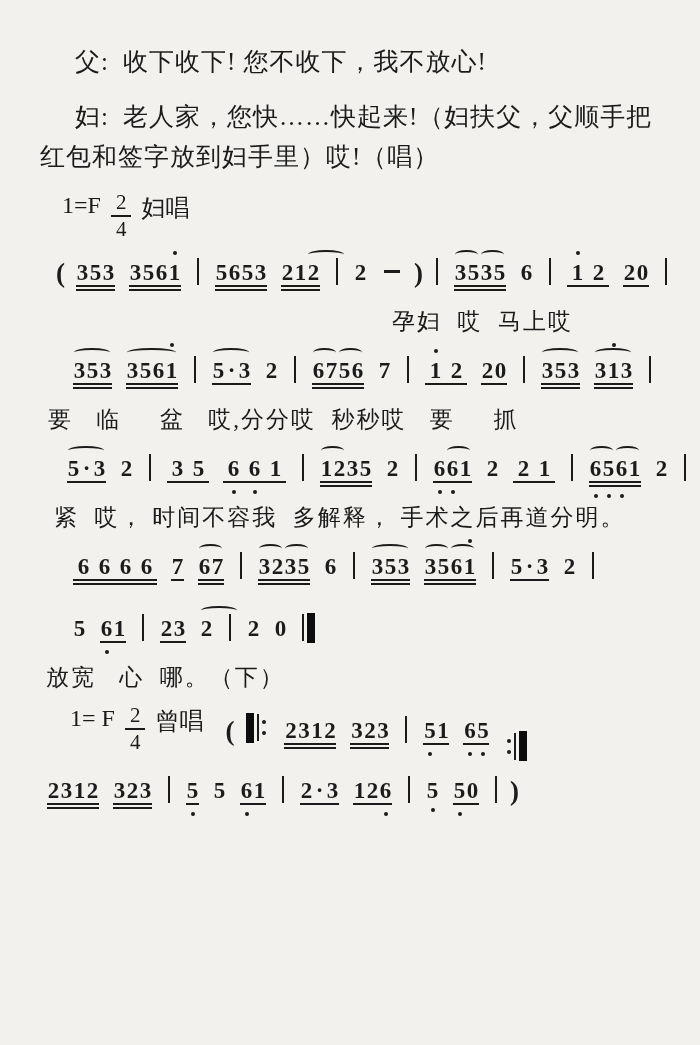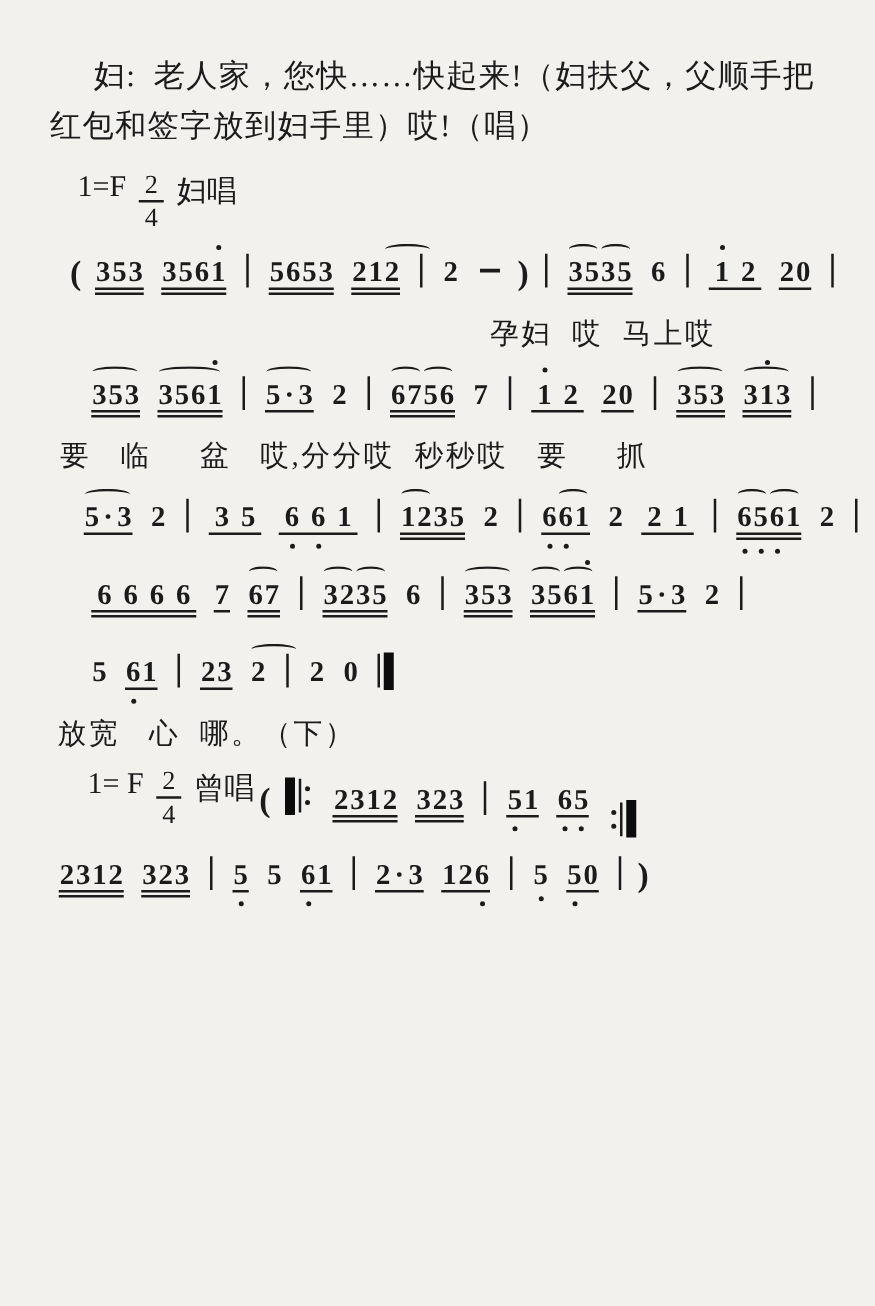--- a/index.html
+++ b/index.html
@@ -11,21 +11,21 @@
     padding:42px 38px 0 40px;
   }
   .page{width:100%;height:100%;}
   
   .dialogue{font-size:25px;letter-spacing:1px;line-height:1.6;}
   .dlg{margin:0 0 15px 0;text-indent:1.4em;}
   .spk{margin-right:14px;}
   
   #score{margin-top:14px;}
   .mrow{position:relative;}
-  .rowflex{display:flex;align-items:center;}
+  .rowflex{display:flex;align-items:center;gap:18px;}
   .shead{font-size:24px;font-weight:normal;display:inline-flex;align-items:flex-start;gap:10px;margin-left:22px;}
   .shead .meter{display:inline-flex;flex-direction:column;align-items:center;line-height:1;font-size:21px;}
   .shead .meter .num{border-bottom:2px solid #1b1b1b;padding:0 5px 2px;}
   .shead .meter .den{padding-top:2px;}
   .notesline{position:relative;height:30px;padding:16px 0 16px;white-space:nowrap;}
   .tok{position:relative;display:inline-block;margin:0 7px;font-weight:bold;font-size:23px;line-height:30px;vertical-align:baseline;}
   .ch{display:inline-block;width:13px;text-align:center;}
   .sp .ch{width:21px;}
   .u-line{position:absolute;height:2px;background:#1b1b1b;left:0;right:0;}
   .dot{position:absolute;width:4px;height:4px;border-radius:50%;background:#1b1b1b;}
@@ -54,20 +54,21 @@
   .r5 .lyrics{margin-left:6px;}
   .r6{margin-top:2px;}
   .r6 .shead{margin-left:30px;}
   .r7 .notesline{margin-left:0;}
 </style>
 </head>
 <body>
 
 <div class="page">
   <div class="dialogue">
+    <p class="dlg"><span class="spk">父:</span><span>收下收下! 您不收下，我不放心!</span></p>
     <p class="dlg"><span class="spk">妇:</span><span>老人家，您快……快起来!（妇扶父，父顺手把红包和签字放到妇手里）哎!（唱）</span></p>
   </div>
   <div id="score">
       <div class="mrow r0"><span class="shead">
           <span class="key">1=F</span>
           <span class="meter">
             <span class="num">2</span>
             <span class="den">4</span>
           </span>
           <span class="singer">妇唱</span>
@@ -75,20 +76,21 @@
       <div class="mrow r1">
         <div class="notesline"><span class="paren">(</span><span class="tok"><span class="ch">3</span><span class="ch">5</span><span class="ch">3</span><div class="u-line" style="bottom: 1px;"></div><div class="u-line" style="bottom: -3px;"></div></span><span class="tok"><span class="ch">3</span><span class="ch">5</span><span class="ch">6</span><span class="ch">1</span><div class="u-line" style="bottom: 1px;"></div><div class="u-line" style="bottom: -3px;"></div><div class="dot" style="left: 43.5px; top: -7px;"></div></span><span class="bar"></span><span class="tok"><span class="ch">5</span><span class="ch">6</span><span class="ch">5</span><span class="ch">3</span><div class="u-line" style="bottom: 1px;"></div><div class="u-line" style="bottom: -3px;"></div></span><span class="tok"><span class="ch">2</span><span class="ch">1</span><span class="ch">2</span><div class="u-line" style="bottom: 1px;"></div><div class="u-line" style="bottom: -3px;"></div><div class="arc" style="left: 27px; width: 36px;"></div></span><span class="bar"></span><span class="tok"><span class="ch">2</span></span><span class="dashrest"></span><span class="paren">)</span><span class="bar"></span><span class="tok"><span class="ch">3</span><span class="ch">5</span><span class="ch">3</span><span class="ch">5</span><div class="u-line" style="bottom: 1px;"></div><div class="u-line" style="bottom: -3px;"></div><div class="arc" style="left: 1px; width: 23px;"></div><div class="arc" style="left: 27px; width: 23px;"></div></span><span class="tok"><span class="ch">6</span></span><span class="bar"></span><span class="tok sp"><span class="ch">1</span><span class="ch">2</span><div class="u-line" style="bottom: 1px;"></div><div class="dot" style="left: 8.5px; top: -7px;"></div></span><span class="tok"><span class="ch">2</span><span class="ch">0</span><div class="u-line" style="bottom: 1px;"></div></span><span class="bar"></span></div>
         <div class="lyrics">孕妇  哎  马上哎</div>
       </div>
       <div class="mrow r2">
         <div class="notesline"><span class="tok"><span class="ch">3</span><span class="ch">5</span><span class="ch">3</span><div class="u-line" style="bottom: 1px;"></div><div class="u-line" style="bottom: -3px;"></div><div class="arc" style="left: 1px; width: 36px;"></div></span><span class="tok"><span class="ch">3</span><span class="ch">5</span><span class="ch">6</span><span class="ch">1</span><div class="u-line" style="bottom: 1px;"></div><div class="u-line" style="bottom: -3px;"></div><div class="dot" style="left: 43.5px; top: -13px;"></div><div class="arc" style="left: 1px; width: 49px;"></div></span><span class="bar"></span><span class="tok"><span class="ch">5</span><span class="ch">·</span><span class="ch">3</span><div class="u-line" style="bottom: 1px;"></div><div class="arc" style="left: 1px; width: 36px;"></div></span><span class="tok"><span class="ch">2</span></span><span class="bar"></span><span class="tok"><span class="ch">6</span><span class="ch">7</span><span class="ch">5</span><span class="ch">6</span><div class="u-line" style="bottom: 1px;"></div><div class="u-line" style="bottom: -3px;"></div><div class="arc" style="left: 1px; width: 23px;"></div><div class="arc" style="left: 27px; width: 23px;"></div></span><span class="tok"><span class="ch">7</span></span><span class="bar"></span><span class="tok sp"><span class="ch">1</span><span class="ch">2</span><div class="u-line" style="bottom: 1px;"></div><div class="dot" style="left: 8.5px; top: -7px;"></div></span><span class="tok"><span class="ch">2</span><span class="ch">0</span><div class="u-line" style="bottom: 1px;"></div></span><span class="bar"></span><span class="tok"><span class="ch">3</span><span class="ch">5</span><span class="ch">3</span><div class="u-line" style="bottom: 1px;"></div><div class="u-line" style="bottom: -3px;"></div><div class="arc" style="left: 1px; width: 36px;"></div></span><span class="tok"><span class="ch">3</span><span class="ch">1</span><span class="ch">3</span><div class="u-line" style="bottom: 1px;"></div><div class="u-line" style="bottom: -3px;"></div><div class="dot" style="left: 17.5px; top: -13px;"></div><div class="arc" style="left: 1px; width: 36px;"></div></span><span class="bar"></span></div>
         <div class="lyrics">要   临     盆   哎,分分哎  秒秒哎   要     抓</div>
       </div>
       <div class="mrow r3">
         <div class="notesline"><span class="tok"><span class="ch">5</span><span class="ch">·</span><span class="ch">3</span><div class="u-line" style="bottom: 1px;"></div><div class="arc" style="left: 1px; width: 36px;"></div></span><span class="tok"><span class="ch">2</span></span><span class="bar"></span><span class="tok sp"><span class="ch">3</span><span class="ch">5</span><div class="u-line" style="bottom: 1px;"></div></span><span class="tok sp"><span class="ch">6</span><span class="ch">6</span><span class="ch">1</span><div class="u-line" style="bottom: 1px;"></div><div class="dot" style="left: 8.5px; bottom: -10px;"></div><div class="dot" style="left: 29.5px; bottom: -10px;"></div></span><span class="bar"></span><span class="tok"><span class="ch">1</span><span class="ch">2</span><span class="ch">3</span><span class="ch">5</span><div class="u-line" style="bottom: 1px;"></div><div class="u-line" style="bottom: -3px;"></div><div class="arc" style="left: 1px; width: 23px;"></div></span><span class="tok"><span class="ch">2</span></span><span class="bar"></span><span class="tok"><span class="ch">6</span><span class="ch">6</span><span class="ch">1</span><div class="u-line" style="bottom: 1px;"></div><div class="dot" style="left: 4.5px; bottom: -10px;"></div><div class="dot" style="left: 17.5px; bottom: -10px;"></div><div class="arc" style="left: 14px; width: 23px;"></div></span><span class="tok"><span class="ch">2</span></span><span class="tok sp"><span class="ch">2</span><span class="ch">1</span><div class="u-line" style="bottom: 1px;"></div></span><span class="bar"></span><span class="tok"><span class="ch">6</span><span class="ch">5</span><span class="ch">6</span><span class="ch">1</span><div class="u-line" style="bottom: 1px;"></div><div class="u-line" style="bottom: -3px;"></div><div class="dot" style="left: 4.5px; bottom: -14px;"></div><div class="dot" style="left: 17.5px; bottom: -14px;"></div><div class="dot" style="left: 30.5px; bottom: -14px;"></div><div class="arc" style="left: 1px; width: 23px;"></div><div class="arc" style="left: 27px; width: 23px;"></div></span><span class="tok"><span class="ch">2</span></span><span class="bar"></span></div>
+        <div class="lyrics">紧  哎， 时间不容我  多解释， 手术之后再道分明。</div>
       </div>
       <div class="mrow r4">
         <div class="notesline"><span class="tok sp"><span class="ch">6</span><span class="ch">6</span><span class="ch">6</span><span class="ch">6</span><div class="u-line" style="bottom: 1px;"></div><div class="u-line" style="bottom: -3px;"></div></span><span class="tok"><span class="ch">7</span><div class="u-line" style="bottom: 1px;"></div></span><span class="tok"><span class="ch">6</span><span class="ch">7</span><div class="u-line" style="bottom: 1px;"></div><div class="u-line" style="bottom: -3px;"></div><div class="arc" style="left: 1px; width: 23px;"></div></span><span class="bar"></span><span class="tok"><span class="ch">3</span><span class="ch">2</span><span class="ch">3</span><span class="ch">5</span><div class="u-line" style="bottom: 1px;"></div><div class="u-line" style="bottom: -3px;"></div><div class="arc" style="left: 1px; width: 23px;"></div><div class="arc" style="left: 27px; width: 23px;"></div></span><span class="tok"><span class="ch">6</span></span><span class="bar"></span><span class="tok"><span class="ch">3</span><span class="ch">5</span><span class="ch">3</span><div class="u-line" style="bottom: 1px;"></div><div class="u-line" style="bottom: -3px;"></div><div class="arc" style="left: 1px; width: 36px;"></div></span><span class="tok"><span class="ch">3</span><span class="ch">5</span><span class="ch">6</span><span class="ch">1</span><div class="u-line" style="bottom: 1px;"></div><div class="u-line" style="bottom: -3px;"></div><div class="dot" style="left: 43.5px; top: -13px;"></div><div class="arc" style="left: 1px; width: 23px;"></div><div class="arc" style="left: 27px; width: 23px;"></div></span><span class="bar"></span><span class="tok"><span class="ch">5</span><span class="ch">·</span><span class="ch">3</span><div class="u-line" style="bottom: 1px;"></div></span><span class="tok"><span class="ch">2</span></span><span class="bar"></span></div>
       </div>
       <div class="mrow r5">
         <div class="notesline"><span class="tok"><span class="ch">5</span></span><span class="tok"><span class="ch">6</span><span class="ch">1</span><div class="u-line" style="bottom: 1px;"></div><div class="dot" style="left: 4.5px; bottom: -10px;"></div></span><span class="bar"></span><span class="tok"><span class="ch">2</span><span class="ch">3</span><div class="u-line" style="bottom: 1px;"></div></span><span class="tok"><span class="ch">2</span><div class="arc" style="left: 1px; width: 36px;"></div></span><span class="bar"></span><span class="tok"><span class="ch">2</span></span><span class="tok"><span class="ch">0</span></span><span class="finalbar">
             <span class="thin"></span>
             <span class="gap3"></span>
             <span class="thick"></span>
           </span></div>

